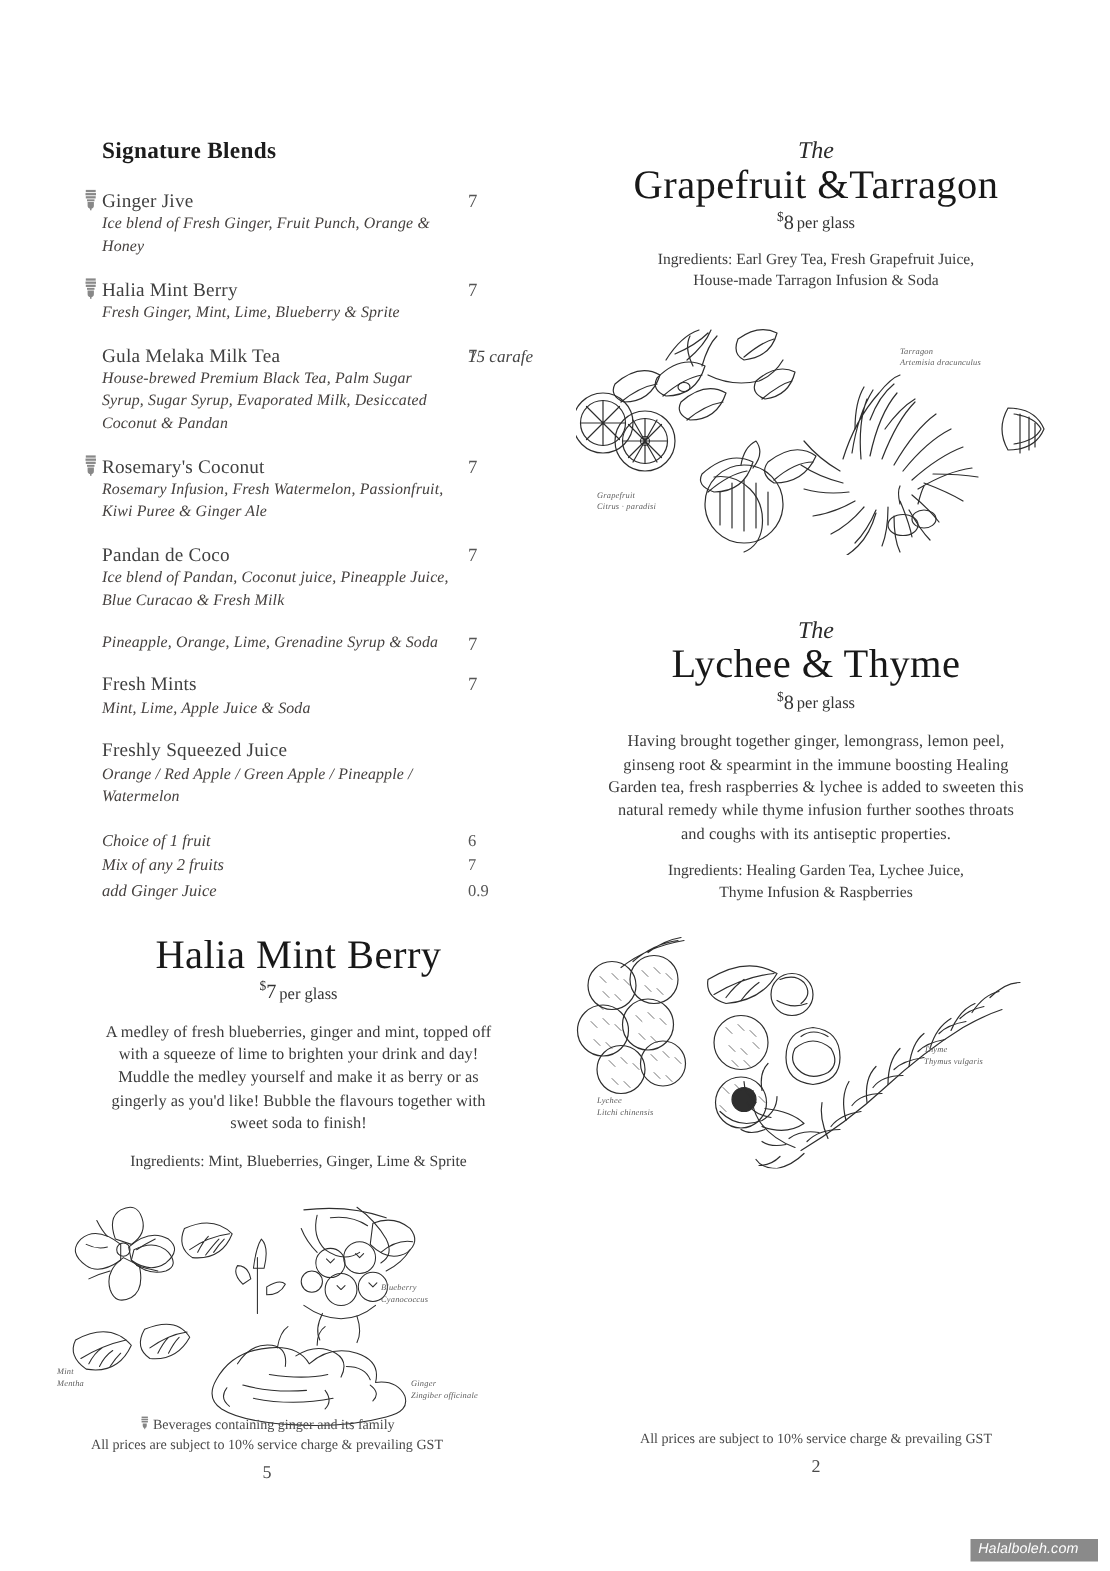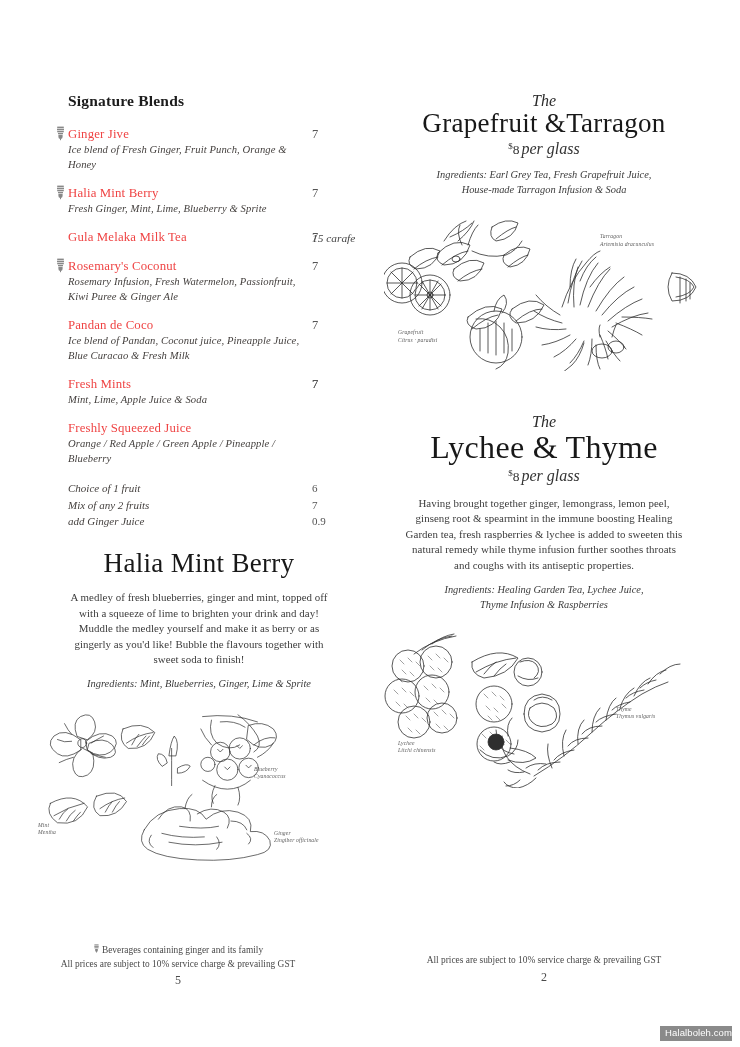--- a/index.html
+++ b/index.html
@@ -57,21 +57,21 @@
   .ginger-icon {
     position: absolute;
     left: -13px;
     top: 0px;
     width: 11px;
     height: 15px;
     opacity: .72;
   }
   .blend-name {
     font-size: 12.8px;
-    color: #ef4444;
+    color: #404040;
     letter-spacing: .15px;
     flex: 0 0 auto;
     line-height: 1.28;
   }
   .blend-price {
     position: absolute;
     left: 244px;
     top: 0;
     font-size: 12.5px;
     color: #555;
@@ -124,47 +124,45 @@
     line-height: 1.1;
     margin-bottom: -2px;
   }
   .feature-name {
     font-size: 27px;
     color: #181818;
     letter-spacing: .3px;
     line-height: 1.16;
     white-space: nowrap;
   }
-  .feature-name.small { font-size: 32px; }
+  .feature-name.small { font-size: 27px; }
   .feature-price {
     font-size: 13.5px;
     color: #333;
     margin-top: 0px;
     line-height: 1.2;
   }
   .feature-price .dollar {
     font-size: 9px;
     vertical-align: super;
   }
   .feature-price .perglass {
-    font-style: italic;
-    font-size: 16px;
+    font-size: 11px;
     margin-left: 2px;
   }
   .feature-body {
     font-size: 10.9px;
     color: #3b3b3b;
     line-height: 1.41;
     margin-top: 11px;
     padding: 0 6px;
     letter-spacing: .05px;
   }
   .feature-ing {
     font-size: 10.4px;
-    font-style: italic;
     color: #3b3b3b;
     line-height: 1.4;
     margin-top: 10px;
     padding: 0 8px;
   }
 
   
   .illus { position: relative; width: 100%; }
   .illus svg { display: block; width: 100%; height: 100%; }
   .illus-label {
@@ -205,23 +203,24 @@
 
   
   .watermark {
     position: absolute;
     right: 8px;
     bottom: 6px;
     background: #8a8a8a;
     color: #ffffff;
     font-family: "Liberation Sans", sans-serif;
     font-size: 9.5px;
-    padding: 2px 0 3px 5px;
+    padding: 2px 13px 3px 5px;
     letter-spacing: .1px;
     line-height: 1.1;
+    font-style: italic;
   }
 </style>
 </head>
 <body>
 
 <div class="page">
 
   <div class="col col-left">
 
     <h2 class="section-title">Signature Blends</h2>
@@ -267,20 +266,21 @@
         <span class="blend-price">7</span>
         <div class="blend-desc">Fresh Ginger, Mint, Lime, Blueberry &amp; Sprite</div>
       </div>
 
       <div class="blend">
         <div class="blend-head">
           <span class="blend-name">Gula Melaka Milk Tea</span>
         </div>
         <span class="blend-price">7</span>
         <span class="blend-price2">15 carafe</span>
+        <div class="blend-desc">House-brewed Premium Black Tea, Palm Sugar Syrup,  Sugar Syrup, Evaporated Milk, Desiccated Coconut &amp; Pandan</div>
       </div>
 
       <div class="blend">
         <span class="ginger-icon">
           <svg viewBox="0 0 11 15">
             <g fill="#5b5b5b">
               <rect x="2.2" y="0.6" width="6.6" height="1.5"></rect>
               <rect x="2.0" y="2.7" width="7.0" height="1.5"></rect>
               <rect x="2.2" y="4.8" width="6.6" height="1.5"></rect>
               <rect x="3.0" y="6.9" width="5.0" height="1.3"></rect>
@@ -299,55 +299,59 @@
       <div class="blend">
         <div class="blend-head">
           <span class="blend-name">Pandan de Coco</span>
         </div>
         <span class="blend-price">7</span>
         <div class="blend-desc">Ice blend of Pandan, Coconut juice, Pineapple Juice, Blue Curacao &amp; Fresh Milk</div>
       </div>
 
       <div class="blend">
         <span class="blend-price">7</span>
+        <div class="blend-desc">Pineapple, Orange, Lime, Grenadine Syrup &amp; Soda</div>
       </div>
 
       <div class="blend">
         <div class="blend-head">
           <span class="blend-name">Fresh Mints</span>
         </div>
         <span class="blend-price">7</span>
         <div class="blend-desc">Mint, Lime, Apple Juice &amp; Soda</div>
       </div>
 
       <div class="blend" style="margin-bottom:0;">
         <div class="blend-head">
           <span class="blend-name">Freshly Squeezed Juice</span>
         </div>
-        <div class="blend-desc">Orange / Red Apple / Green Apple / Pineapple / Blueberry</div>
+        <div class="blend-desc">Orange / Red Apple / Green Apple / Pineapple / Watermelon</div>
       </div>
 
       <div class="juice-options">
         <div class="juice-row">
           <span>Choice of 1 fruit</span>
           <span class="jprice">6</span>
         </div>
         <div class="juice-row">
           <span>Mix of any 2 fruits</span>
           <span class="jprice">7</span>
         </div>
         <div class="juice-row">
           <span>add Ginger Juice</span>
           <span class="jprice">0.9</span>
         </div>
       </div>
     </div>
 
     <div class="feature" style="margin-top:18px; margin-left:-30px;">
       <div class="feature-name">Halia Mint Berry</div>
+      <div class="feature-price">
+        <span class="dollar">$</span><span>7</span><span class="perglass">per glass</span>
+      </div>
       <div class="feature-body" style="max-width:268px;margin-left:auto;margin-right:auto;">A medley of fresh blueberries, ginger and mint, topped off with a squeeze of lime to brighten your drink and day! Muddle the medley yourself and make it as berry or as gingerly as you'd like! Bubble the flavours together with sweet soda to finish!</div>
       <div class="feature-ing">Ingredients: Mint, Blueberries, Ginger, Lime &amp; Sprite</div>
     </div>
 
     <div class="illus" style="height:165px; margin-top:8px; margin-left:-30px;">
       <svg viewBox="0 0 330 165">
         <g stroke="#2e2e2e" stroke-width="0.8" fill="none" stroke-linecap="round" stroke-linejoin="round">
 
           <path d="M48 34 q-18 -14 -30 -4 q-10 10 4 20 q10 7 26 -4 z"></path>
           <path d="M44 30 q-6 -16 4 -22 q12 -6 16 6 q4 12 -8 20 z"></path>

